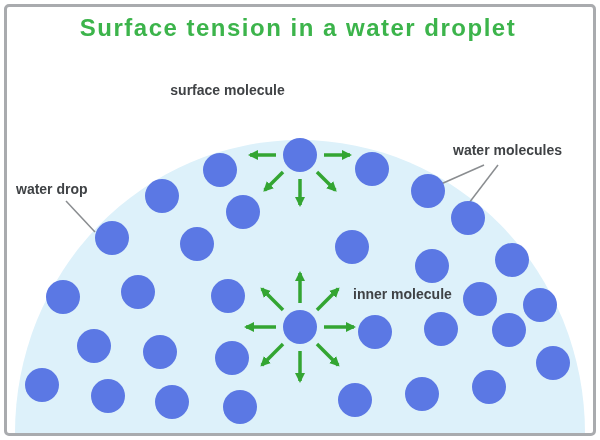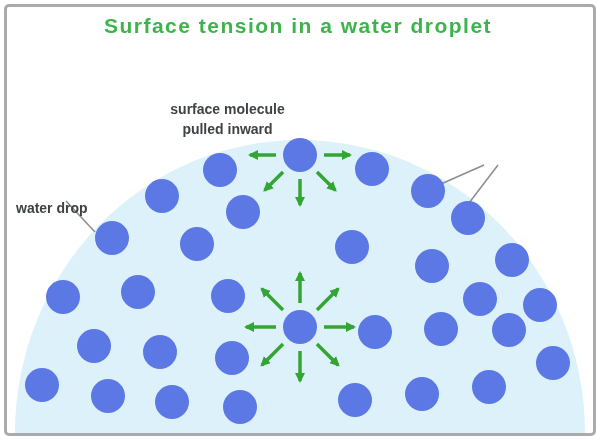--- a/index.html
+++ b/index.html
@@ -12,28 +12,27 @@
   #scene{position:absolute;left:0;top:0;}
   .frame{
     position:absolute;inset:4px;
     border:3px solid var(--border,#a9abae);
     border-radius:5px;
     pointer-events:none;
   }
   .title{
     position:absolute;top:14px;left:0;right:4px;
     text-align:center;
-    font-size:21px;font-weight:bold;letter-spacing:1.5px;
+    font-size:24px;font-weight:bold;letter-spacing:1.5px;
     color:var(--green,#3cb44b);
   }
   .label{
     position:absolute;
     font-size:14px;font-weight:bold;line-height:20px;
     color:var(--ink,#3f4245);
-    margin-top:19px;
   }
   .label.surface{left:120px;top:80px;width:215px;text-align:center;}
   .label.watermol{left:425px;top:140px;width:165px;text-align:center;}
   .label.waterdrop{left:16px;top:179px;width:84px;text-align:left;}
   .label.inner{left:353px;top:284px;width:235px;text-align:left;}
 </style>
 </head>
 <body style="--green: #3cb44b; --ink: #3f4245; --border: #a9abae;">
 
 <div class="stage">
@@ -101,23 +100,24 @@
         <line x1="283.02943725152284" y1="310.02943725152284" x2="261.8162338159264" y2="288.81623381592647" stroke="#33a532" stroke-width="3.5" marker-end="url(#ah)"></line>
         <line x1="300" y1="303" x2="300" y2="273" stroke="#33a532" stroke-width="3.5" marker-end="url(#ah)"></line>
         <line x1="316.97056274847716" y1="310.02943725152284" x2="338.18376618407353" y2="288.8162338159264" stroke="#33a532" stroke-width="3.5" marker-end="url(#ah)"></line>
       </g>
   </svg>
 
   <div class="title">Surface tension in a water droplet</div>
 
   <div class="label surface">
     <div>surface molecule</div>
-    <div>pulled inward</div>
   </div>
 
+  <div class="label watermol">water molecules</div>
 
   <div class="label waterdrop">water drop</div>
 
   <div class="label inner">
+    <div>inner molecule</div>
   </div>
 
   <div class="frame"></div>
 </div>
 
 </body></html>

